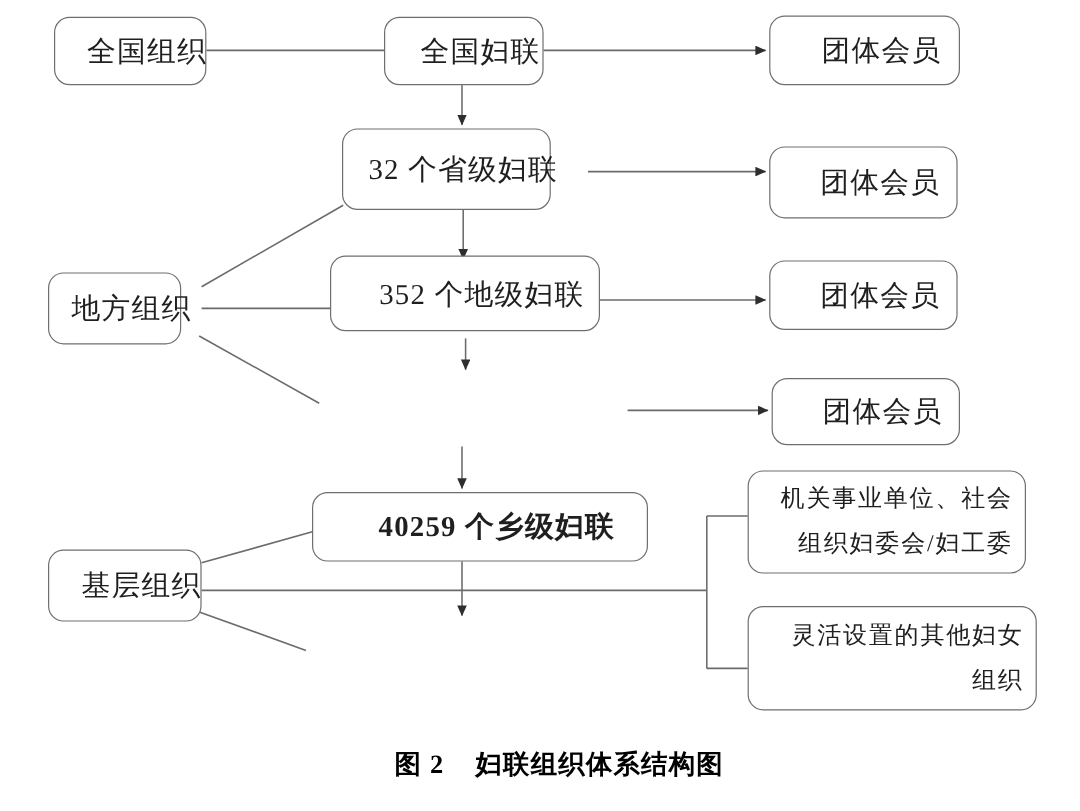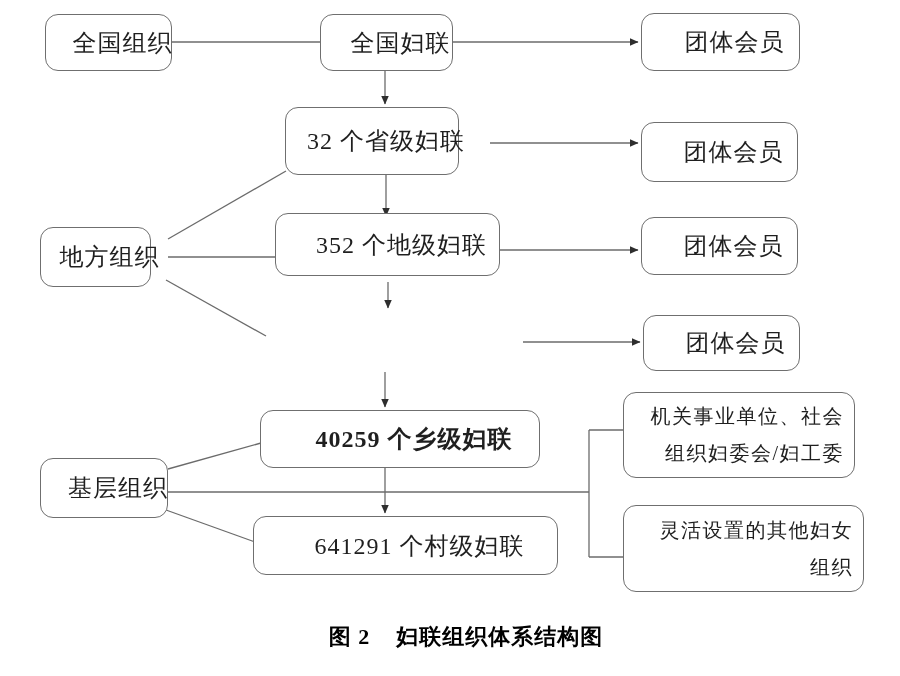--- a/index.html
+++ b/index.html
@@ -81,21 +81,20 @@
   <div class="node" id="n-national-fulian">全国妇联</div>
   <div class="node" id="n-group-top">团体会员</div>
   <div class="node" id="n-provincial">32 个省级妇联</div>
   <div class="node" id="n-group-prov">团体会员</div>
   <div class="node" id="n-local-org">地方组织</div>
   <div class="node" id="n-prefecture">352 个地级妇联</div>
   <div class="node" id="n-group-pref">团体会员</div>
   <div class="node" id="n-group-county">团体会员</div>
   <div class="node" id="n-township">40259 个乡级妇联</div>
   <div class="node" id="n-grassroots-org">基层组织</div>
-  <div class="node" id="n-village">641291 个村级妇联</div>
 
   <div class="node multiline" id="n-org-committee">
     <span>机关事业单位、社会</span>
     <span>组织妇委会/妇工委</span>
   </div>
 
   <div class="node multiline" id="n-flexible-org">
     <span>灵活设置的其他妇女</span>
     <span>组织</span>
   </div>

